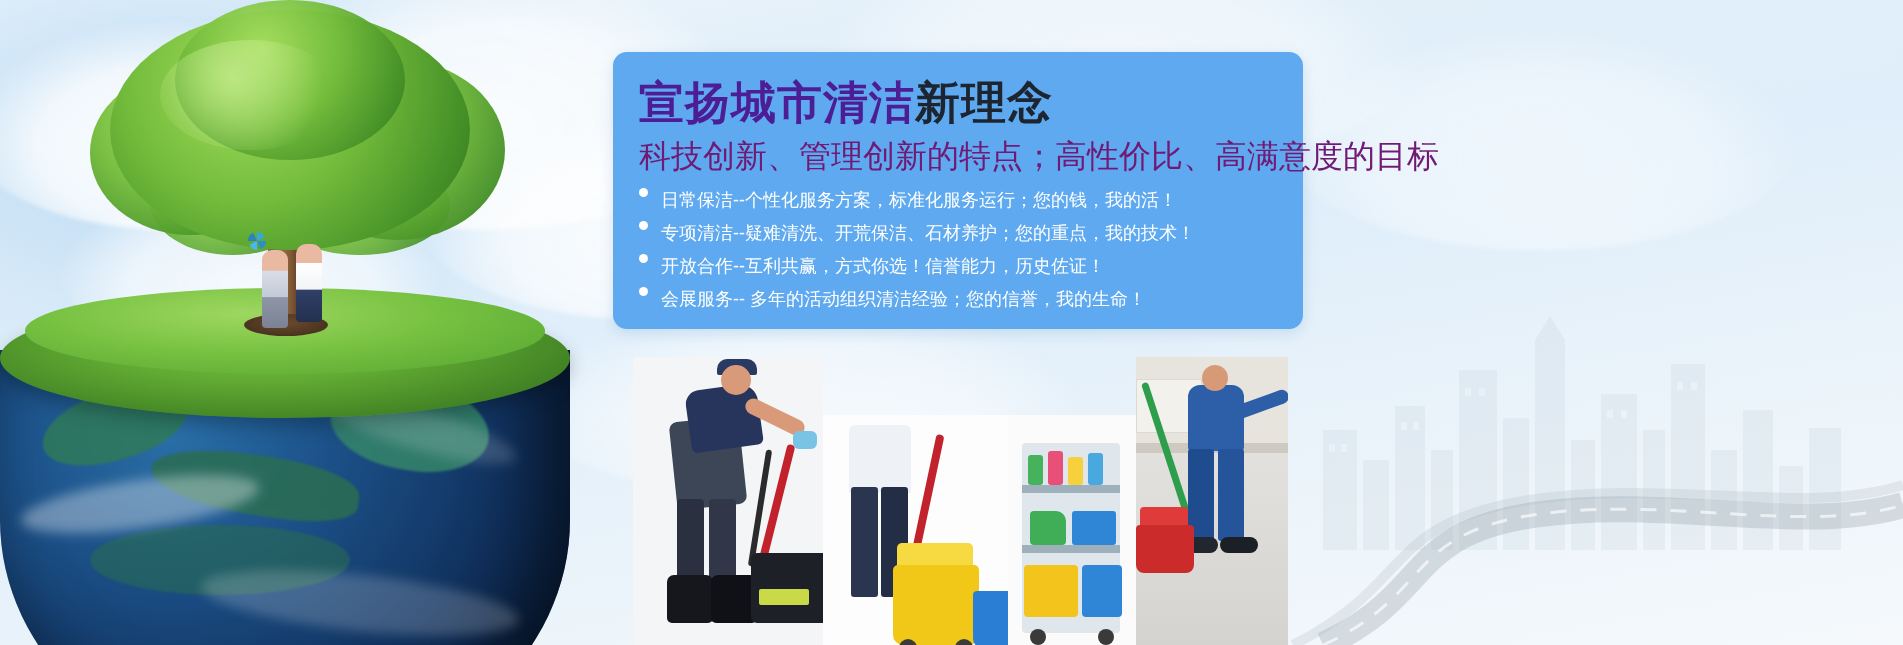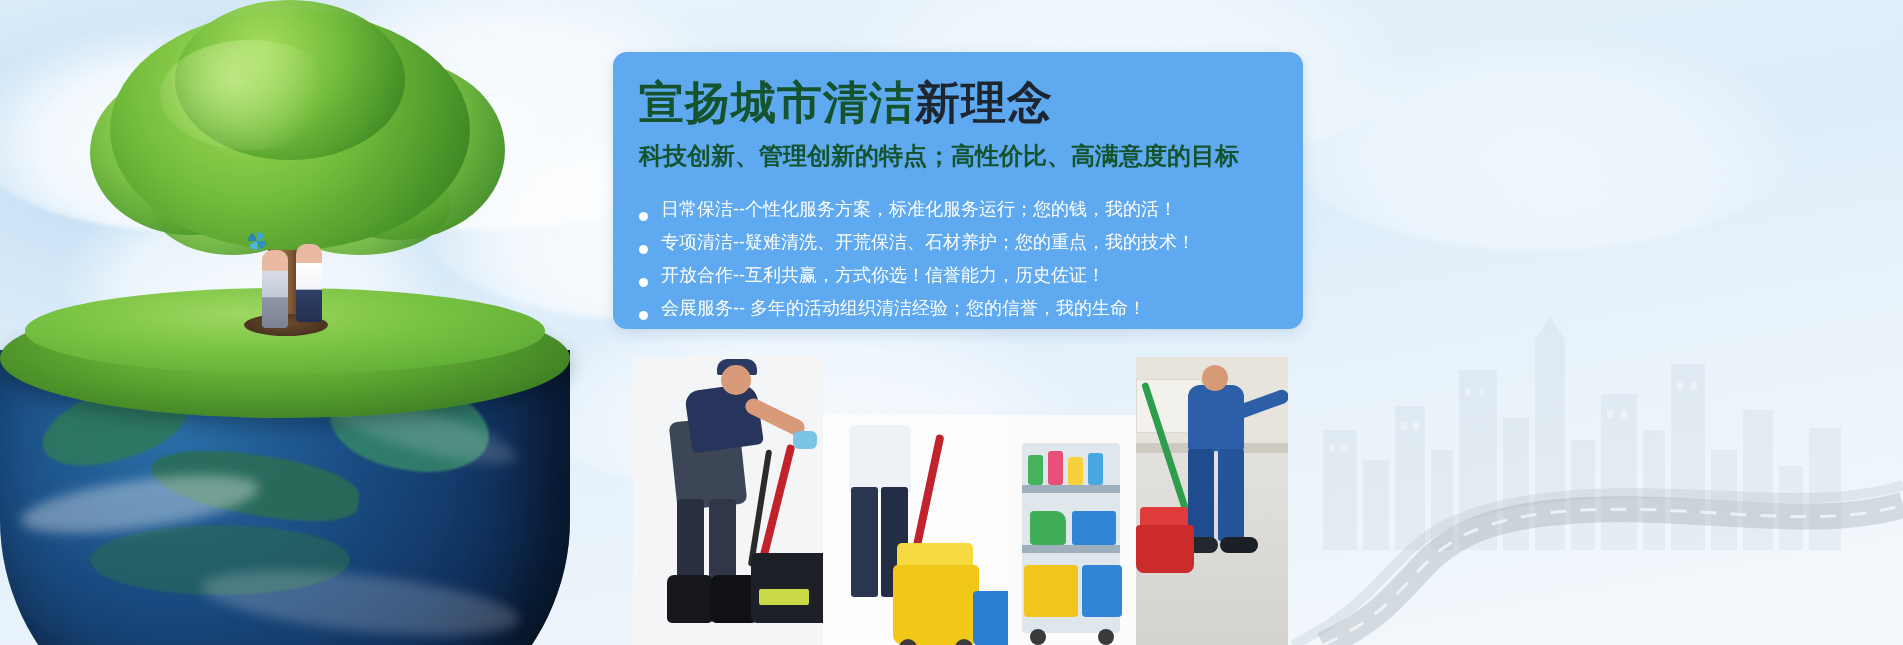--- a/index.html
+++ b/index.html
@@ -130,36 +130,36 @@
     background: #5ea9ef;
     border-radius: 14px;
     box-shadow: 0 4px 14px rgba(60,120,180,.18);
   }
   .headline {
     position: absolute; left: 26px; top: 23px;
     font-size: 45px; line-height: 56px;
     font-weight: 700; letter-spacing: 1px;
     white-space: nowrap;
   }
-  .headline .hl-white { color: #14532d; text-align: right; }
+  .headline .hl-white { color: #4c1d95; text-align: right; }
   .headline .hl-dark  { color: #1c2530; }
 
   .subline {
     position: absolute; left: 26px; top: 86px;
-    font-size: 24px; line-height: 36px;
-    font-weight: 700; color: #14532d;
+    font-size: 32px; line-height: 36px;
+    font-weight: 400; color: #701a75;
     white-space: nowrap;
   }
 
   .bullets {
     position: absolute; left: 26px; top: 136px;
     list-style: none;
   }
   .bullets li {
-    display: flex; align-items: flex-end;
+    display: flex; align-items: flex-start;
     height: 33px;
     color: #ffffff;
     font-size: 18px;
     white-space: nowrap;
   }
   .bullets li .dot {
     width: 9px; height: 9px; border-radius: 50%;
     background: #ffffff;
     margin-right: 13px;
     flex: 0 0 auto;

